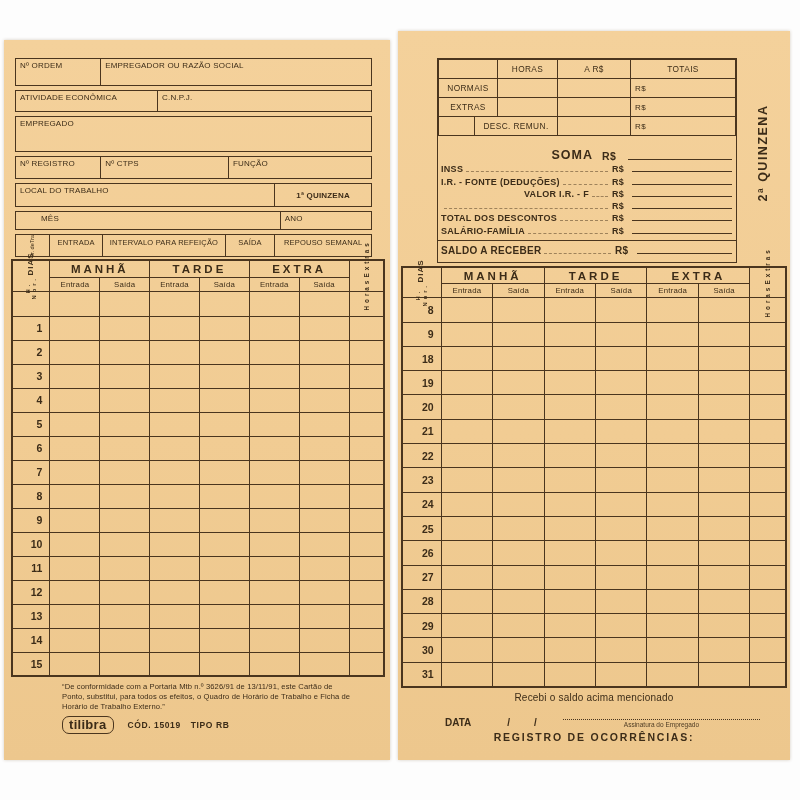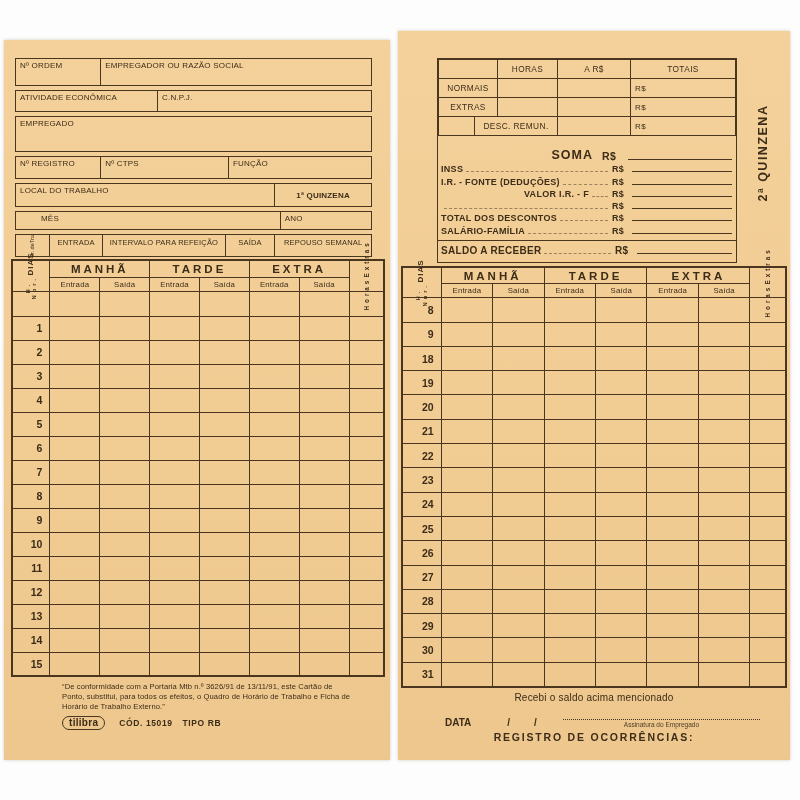--- a/index.html
+++ b/index.html
@@ -55,21 +55,21 @@
   .day-head .dias-lbl{font-weight:700; font-size:8px; letter-spacing:1px;}
   .he-head .vtext{font-size:6.3px; line-height:1.15;}
   .grid tbody tr{height:24px;}
   .grid-left tbody tr.hnor-row{height:25px;}
   .grid-right tbody tr{height:24.3px;}
   .grid td.day{text-align:right; padding-right:7px; font-weight:700; font-size:10.5px;}
 
   
   .footnote{margin:5px 40px 0 58px; width:292px; font-size:7.6px; line-height:1.32; letter-spacing:.1px;}
   .brand{display:flex; align-items:center; margin:4px 0 0 58px;}
-  .logo{border:1.8px solid var(--line); border-radius:7px; padding:0 6px 1px; font-weight:700; font-size:10px; letter-spacing:.3px;}
+  .logo{border:1.8px solid var(--line); border-radius:7px; padding:0 6px 1px; font-weight:700; font-size:13px; letter-spacing:.3px;}
   .code{font-size:8.5px; font-weight:700; letter-spacing:.6px; margin-left:14px;}
   .tipo{font-size:8.5px; font-weight:700; letter-spacing:.6px; margin-left:10px;}
 
   
   .rc-top{position:relative; margin:27px 53px 0 39px;}
   .sum-box{border:1.8px solid var(--line);}
   .sum-table{width:100%; border-collapse:collapse; table-layout:fixed;}
   .sum-table th,.sum-table td{border:1.5px solid var(--line); height:19px; font-size:8.3px; font-weight:400; letter-spacing:.4px; text-align:center; overflow:hidden;}
   .sum-table .rs-cell{text-align:left; padding-left:4px; font-size:8px;}
   .sum-lines{padding:7px 4px 4px 3px;}

